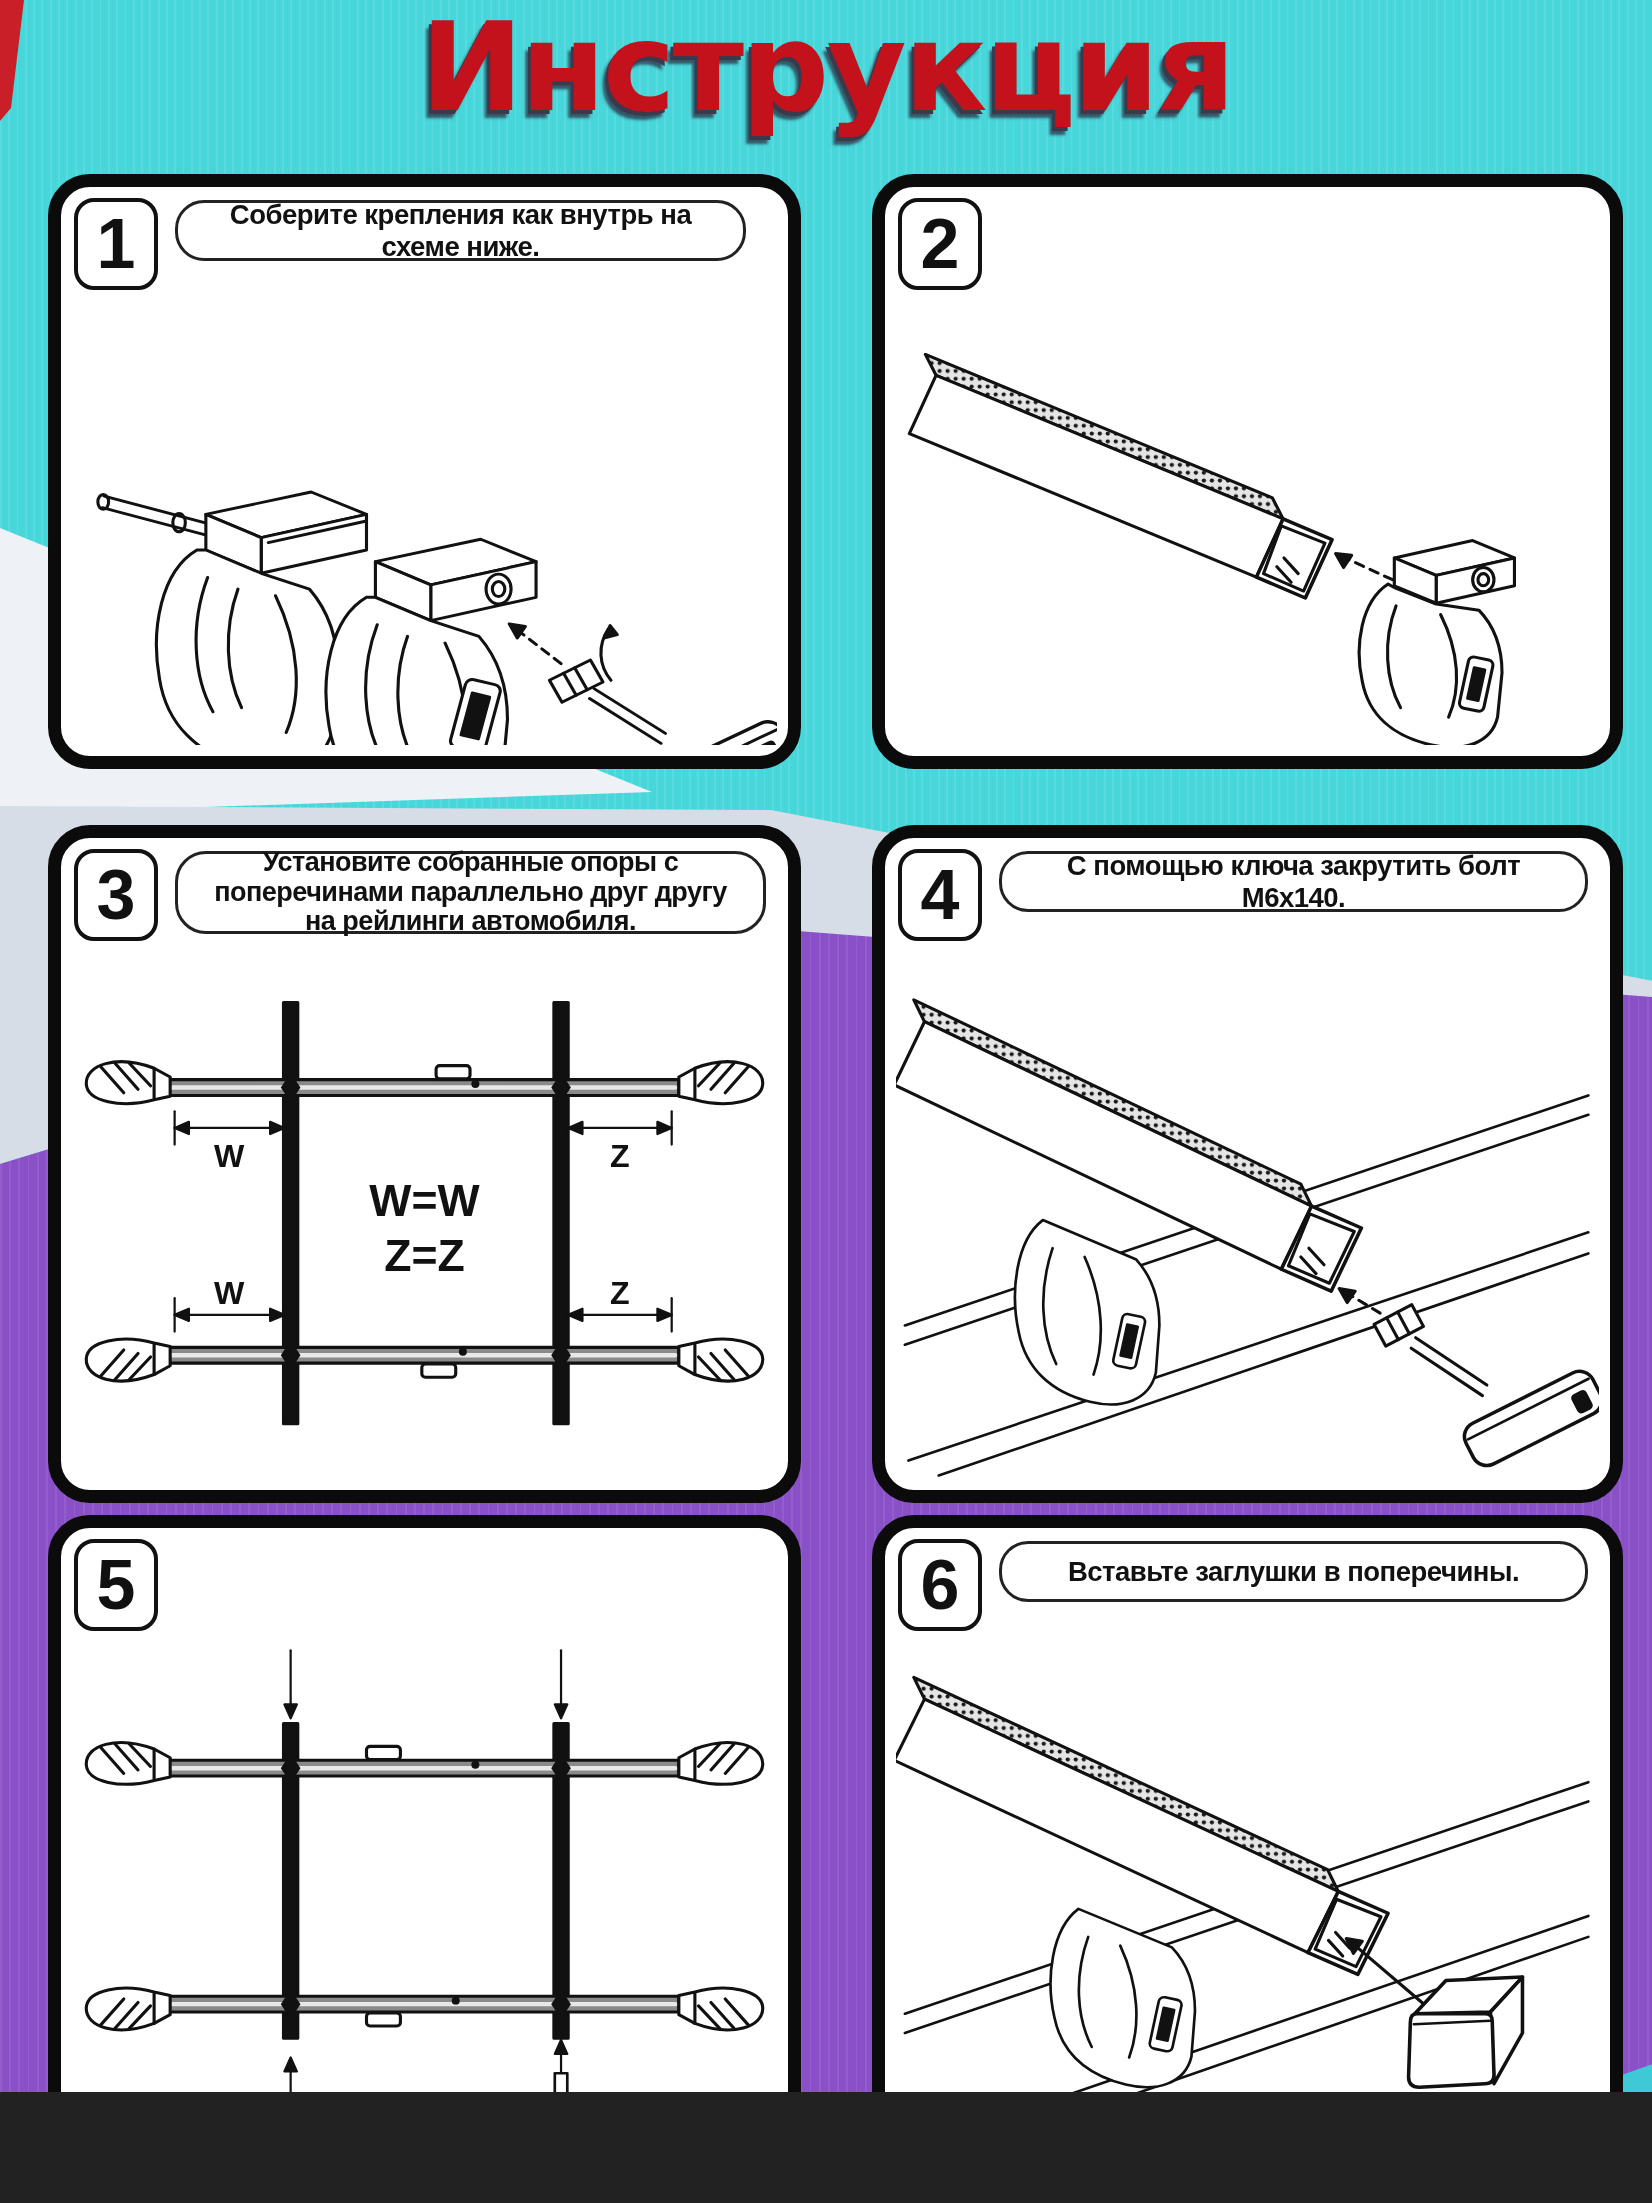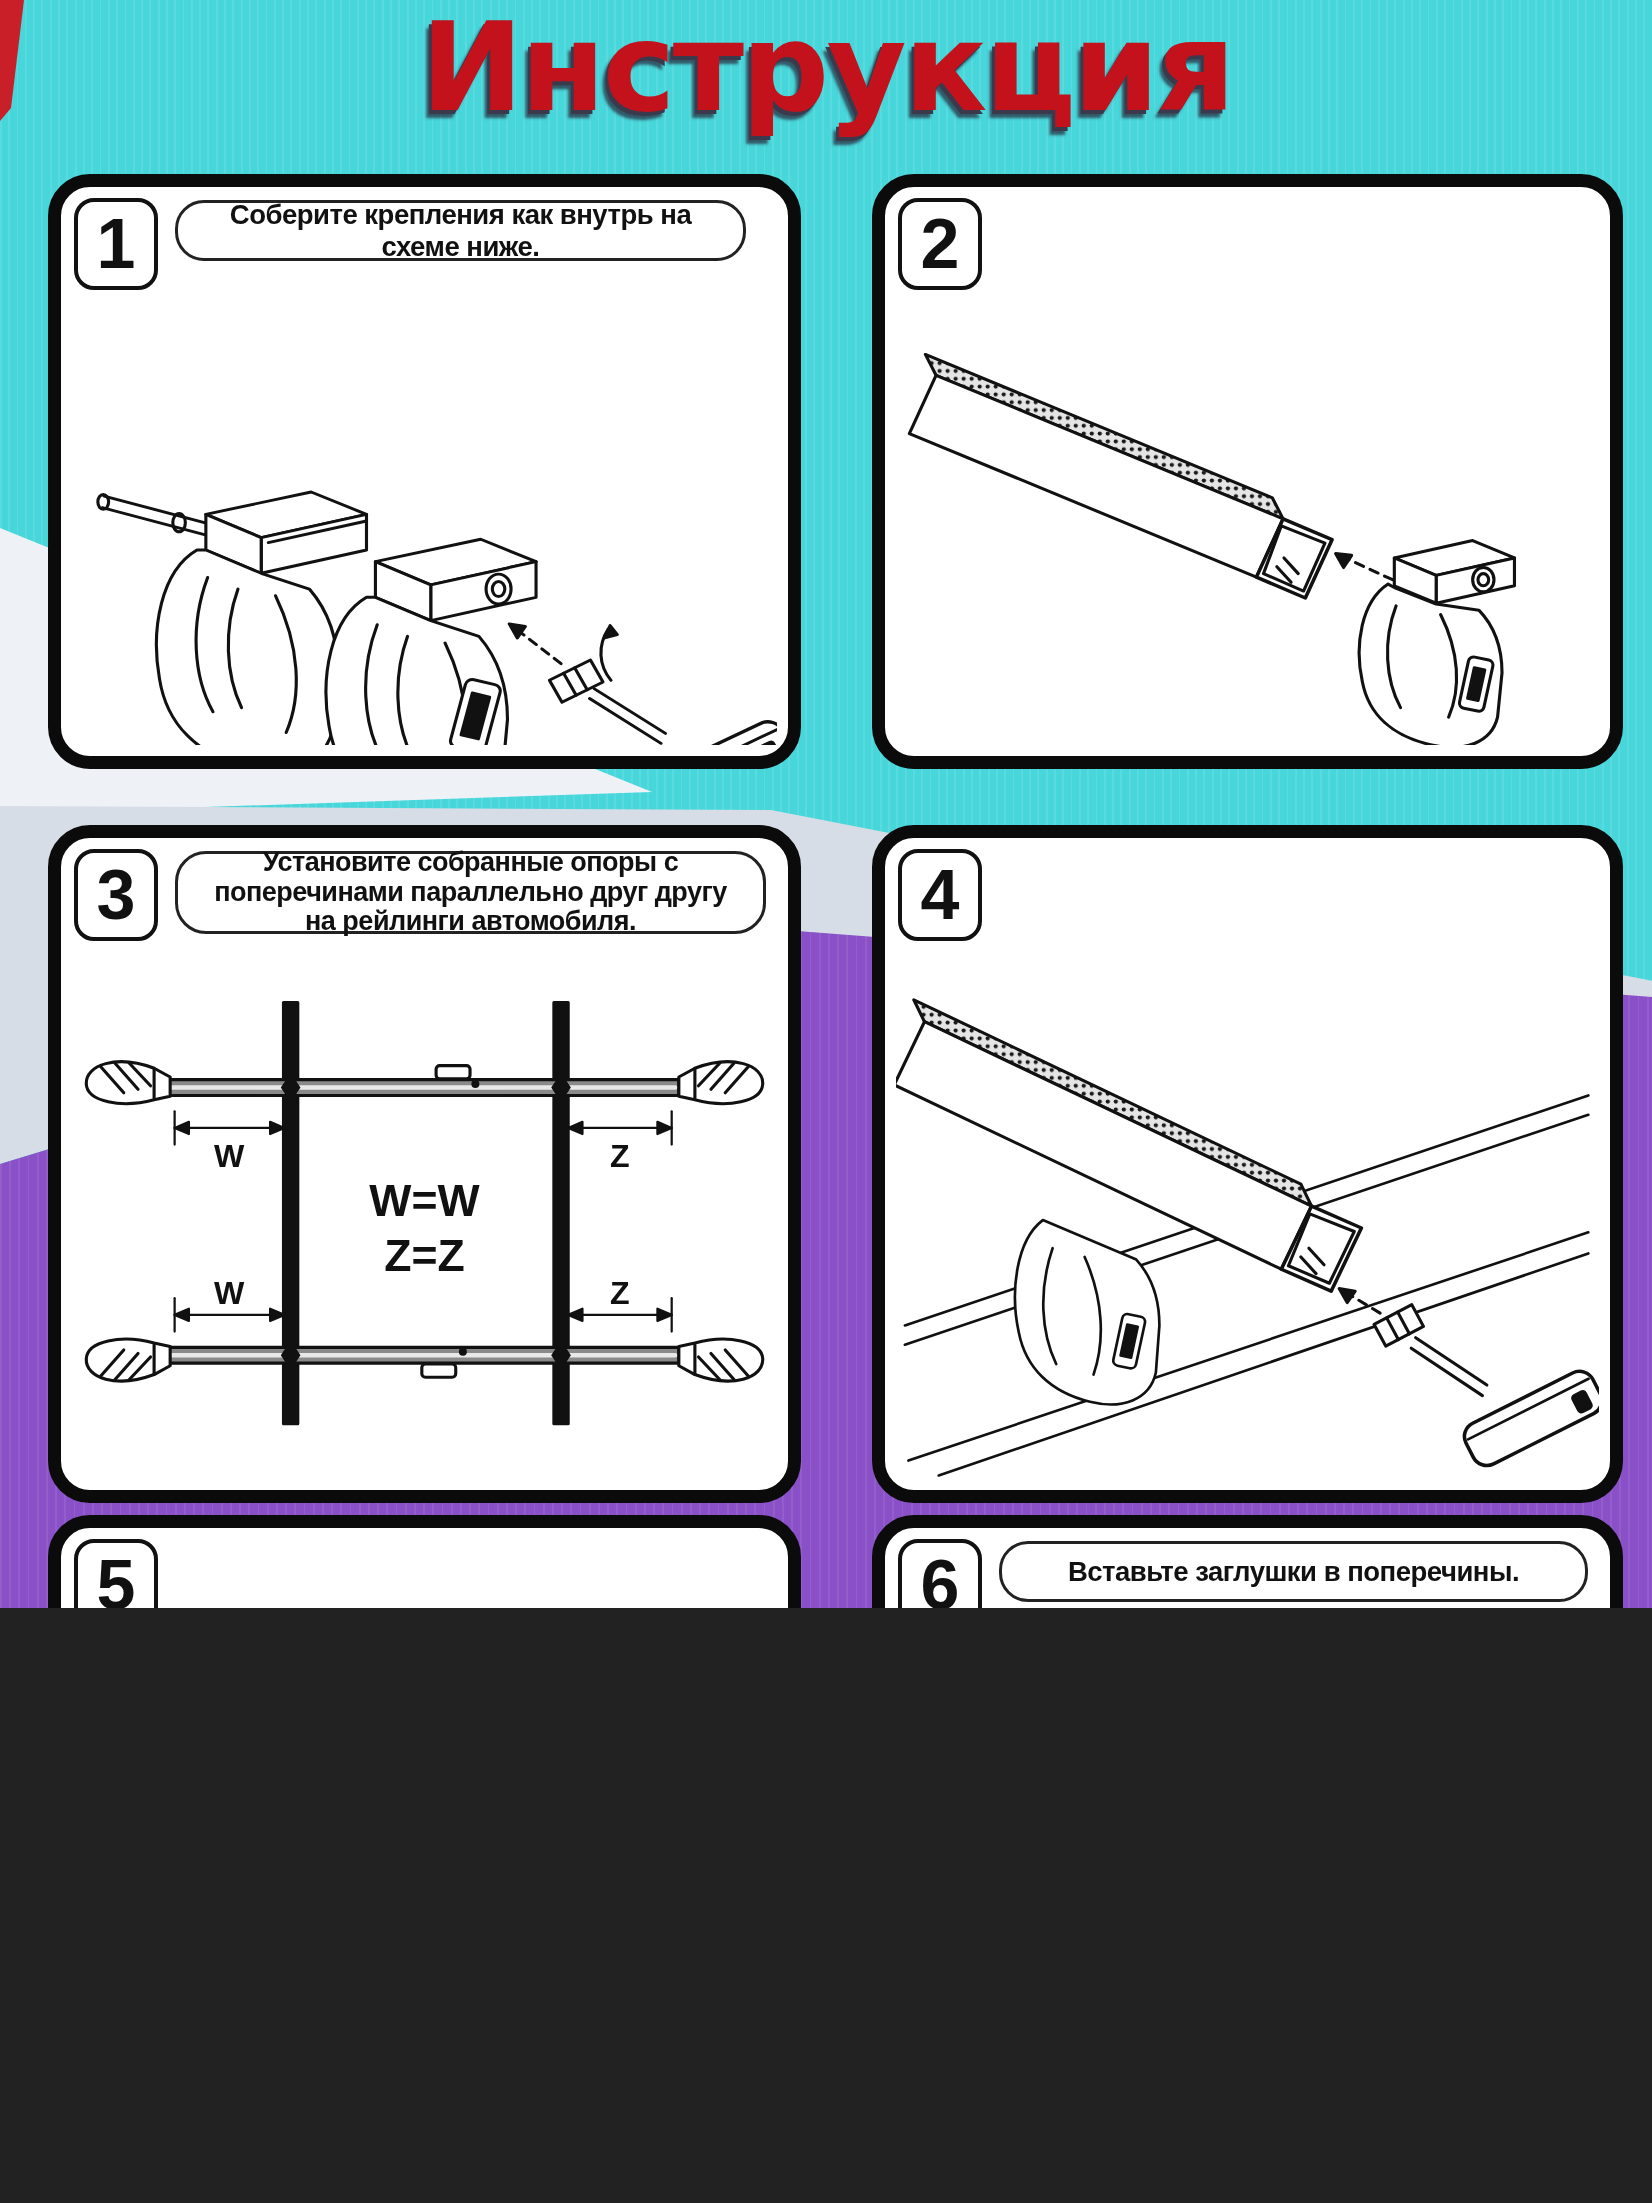--- a/index.html
+++ b/index.html
@@ -1,16 +1,16 @@
 <!DOCTYPE html>
 <html style="font-size:14.7px"><head>
 <meta charset="utf-8">
 <style>
   html,body{margin:0;padding:0;background:#222;}
-  .stage{position:relative;width:1653px;height:1608px;overflow:hidden;
+  .stage{position:relative;width:1653px;height:2092px;overflow:hidden;
          font-family:"Liberation Sans",sans-serif;}
   
   .bg{position:absolute;inset:0;}
   .bg-turq{background:#47d6da;
     background-image:repeating-linear-gradient(90deg,rgba(255,255,255,.10) 0 1.8px,rgba(0,0,0,0) 1.8px 8.3px);}
   .bg-light{background:#eef2f7;clip-path:polygon(0 528px,652px 792px,0 814px);}
   .bg-gray{background:#d7dde6;
     clip-path:polygon(0 806px,771px 810px,1653px 981px,1653px 1003px,771px 929px,0 1164px);}
   .bg-purple{background:#8a50c7;
     background-image:repeating-linear-gradient(90deg,rgba(255,255,255,.08) 0 1.8px,rgba(0,0,0,0) 1.8px 9.2px);
@@ -254,20 +254,21 @@
             <text x="395" y="305">W=W</text>
             <text x="395" y="368">Z=Z</text>
           </g>
         </g>
       </svg>
     </div>
   </div>
 
   <div class="panel p4">
     <div class="numbox">4</div>
+    <div class="capbox">С помощью ключа закрутить болт М6х140.</div>
     <div class="diagram">
       <svg viewBox="0 0 790 605" preserveAspectRatio="none">
         <defs>
           <pattern id="dots4" width="9" height="9" patternUnits="userSpaceOnUse">
             <rect width="9" height="9" fill="#e5e5e5"></rect>
               <circle cx="4" cy="4" r="2.4" fill="#1a1a1a"></circle>
           </pattern>
         </defs>
         <g stroke="#111" stroke-width="3" fill="none" stroke-linecap="round" stroke-linejoin="round">
 

